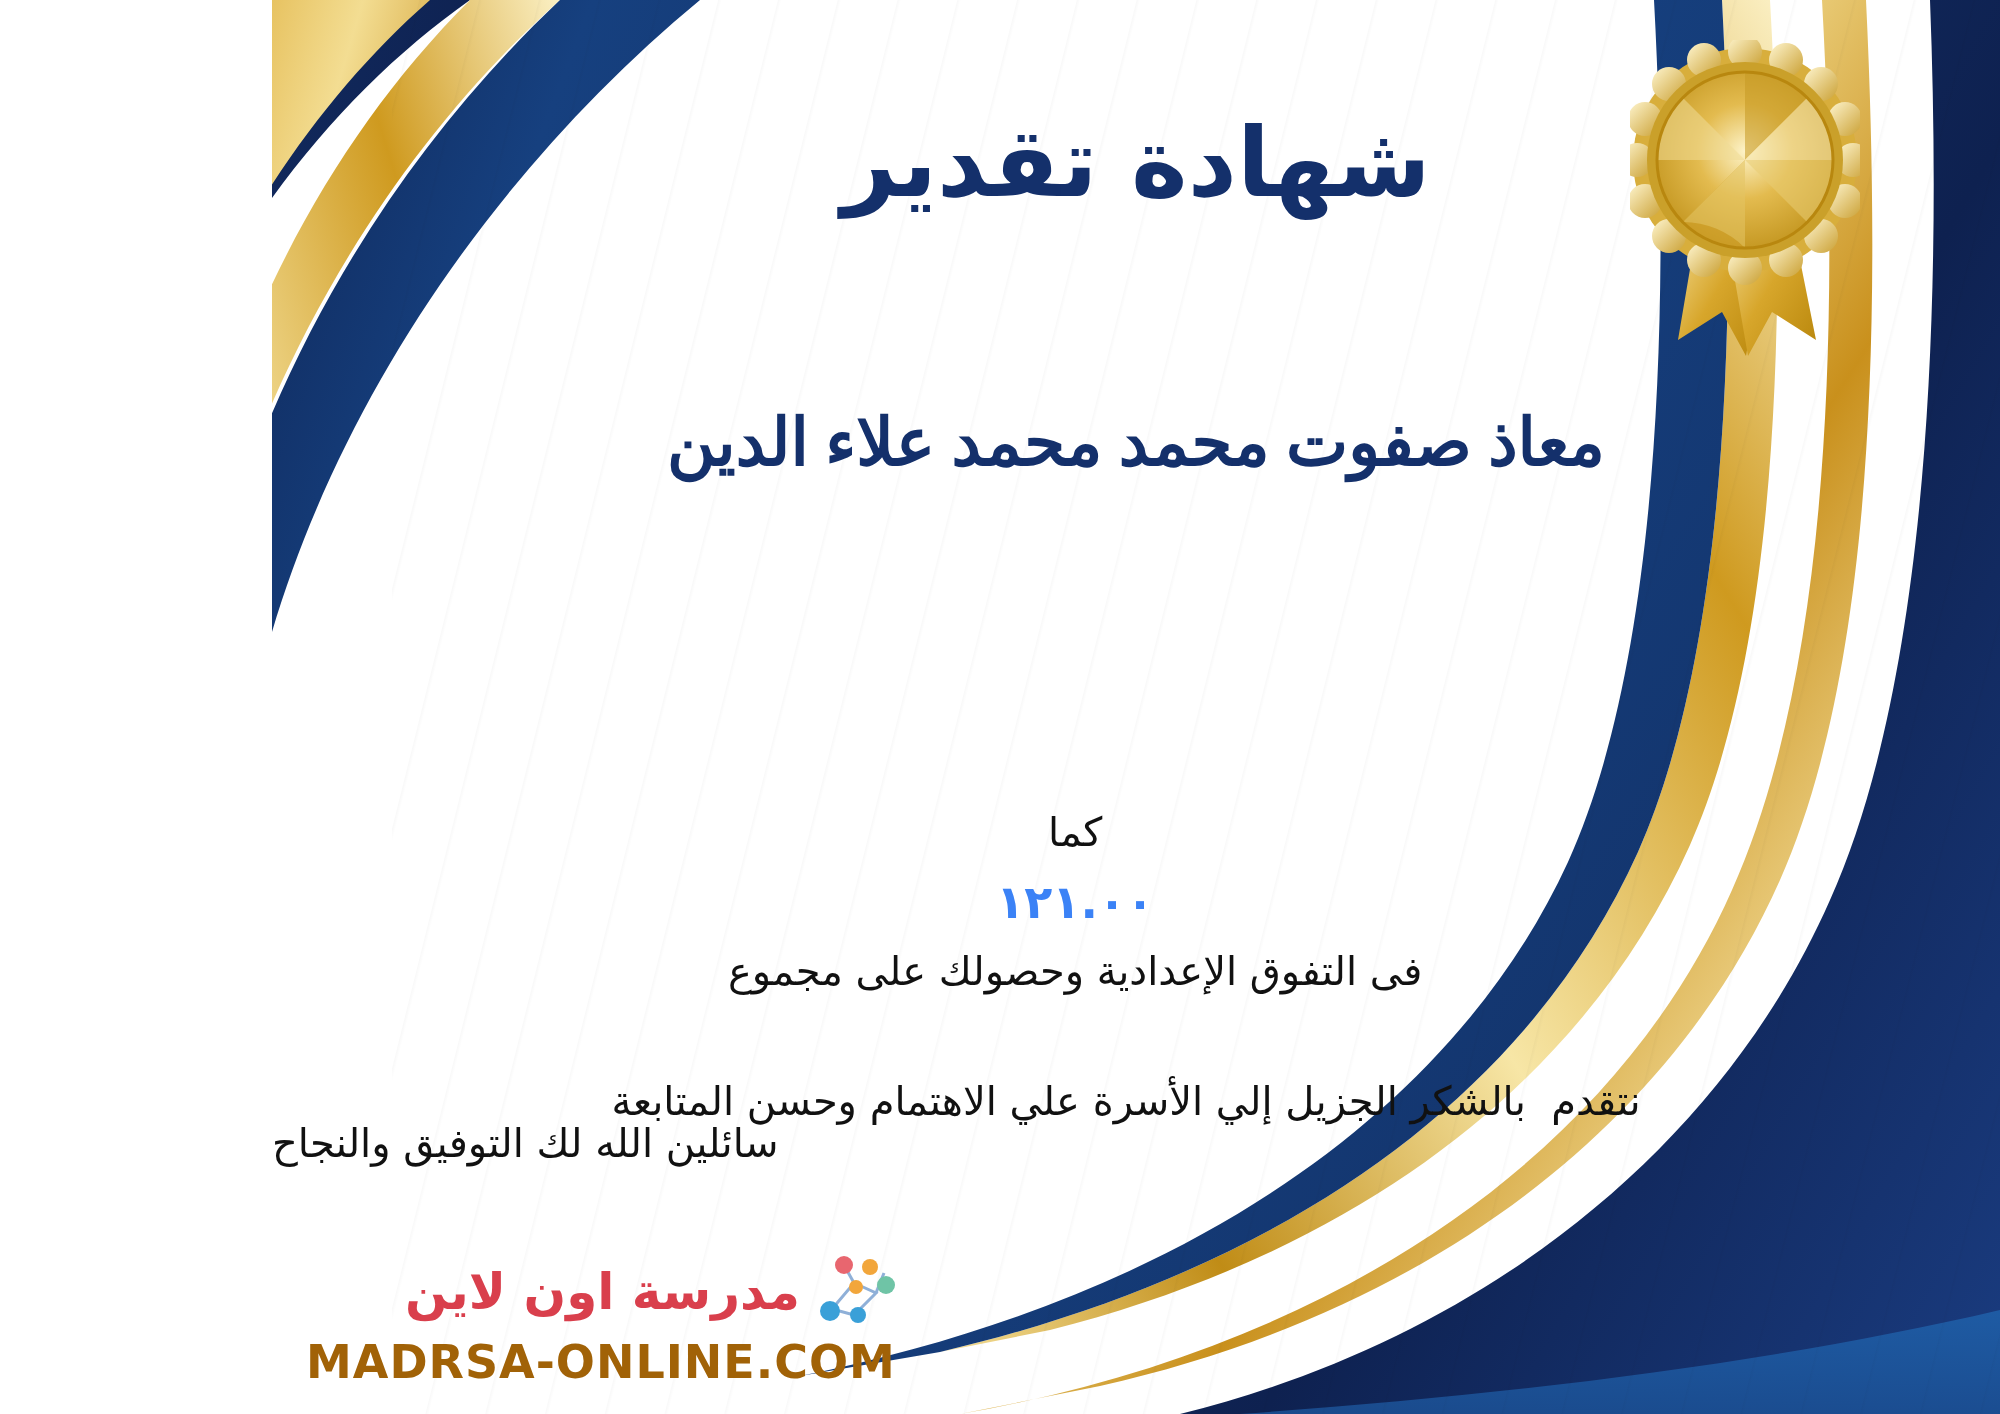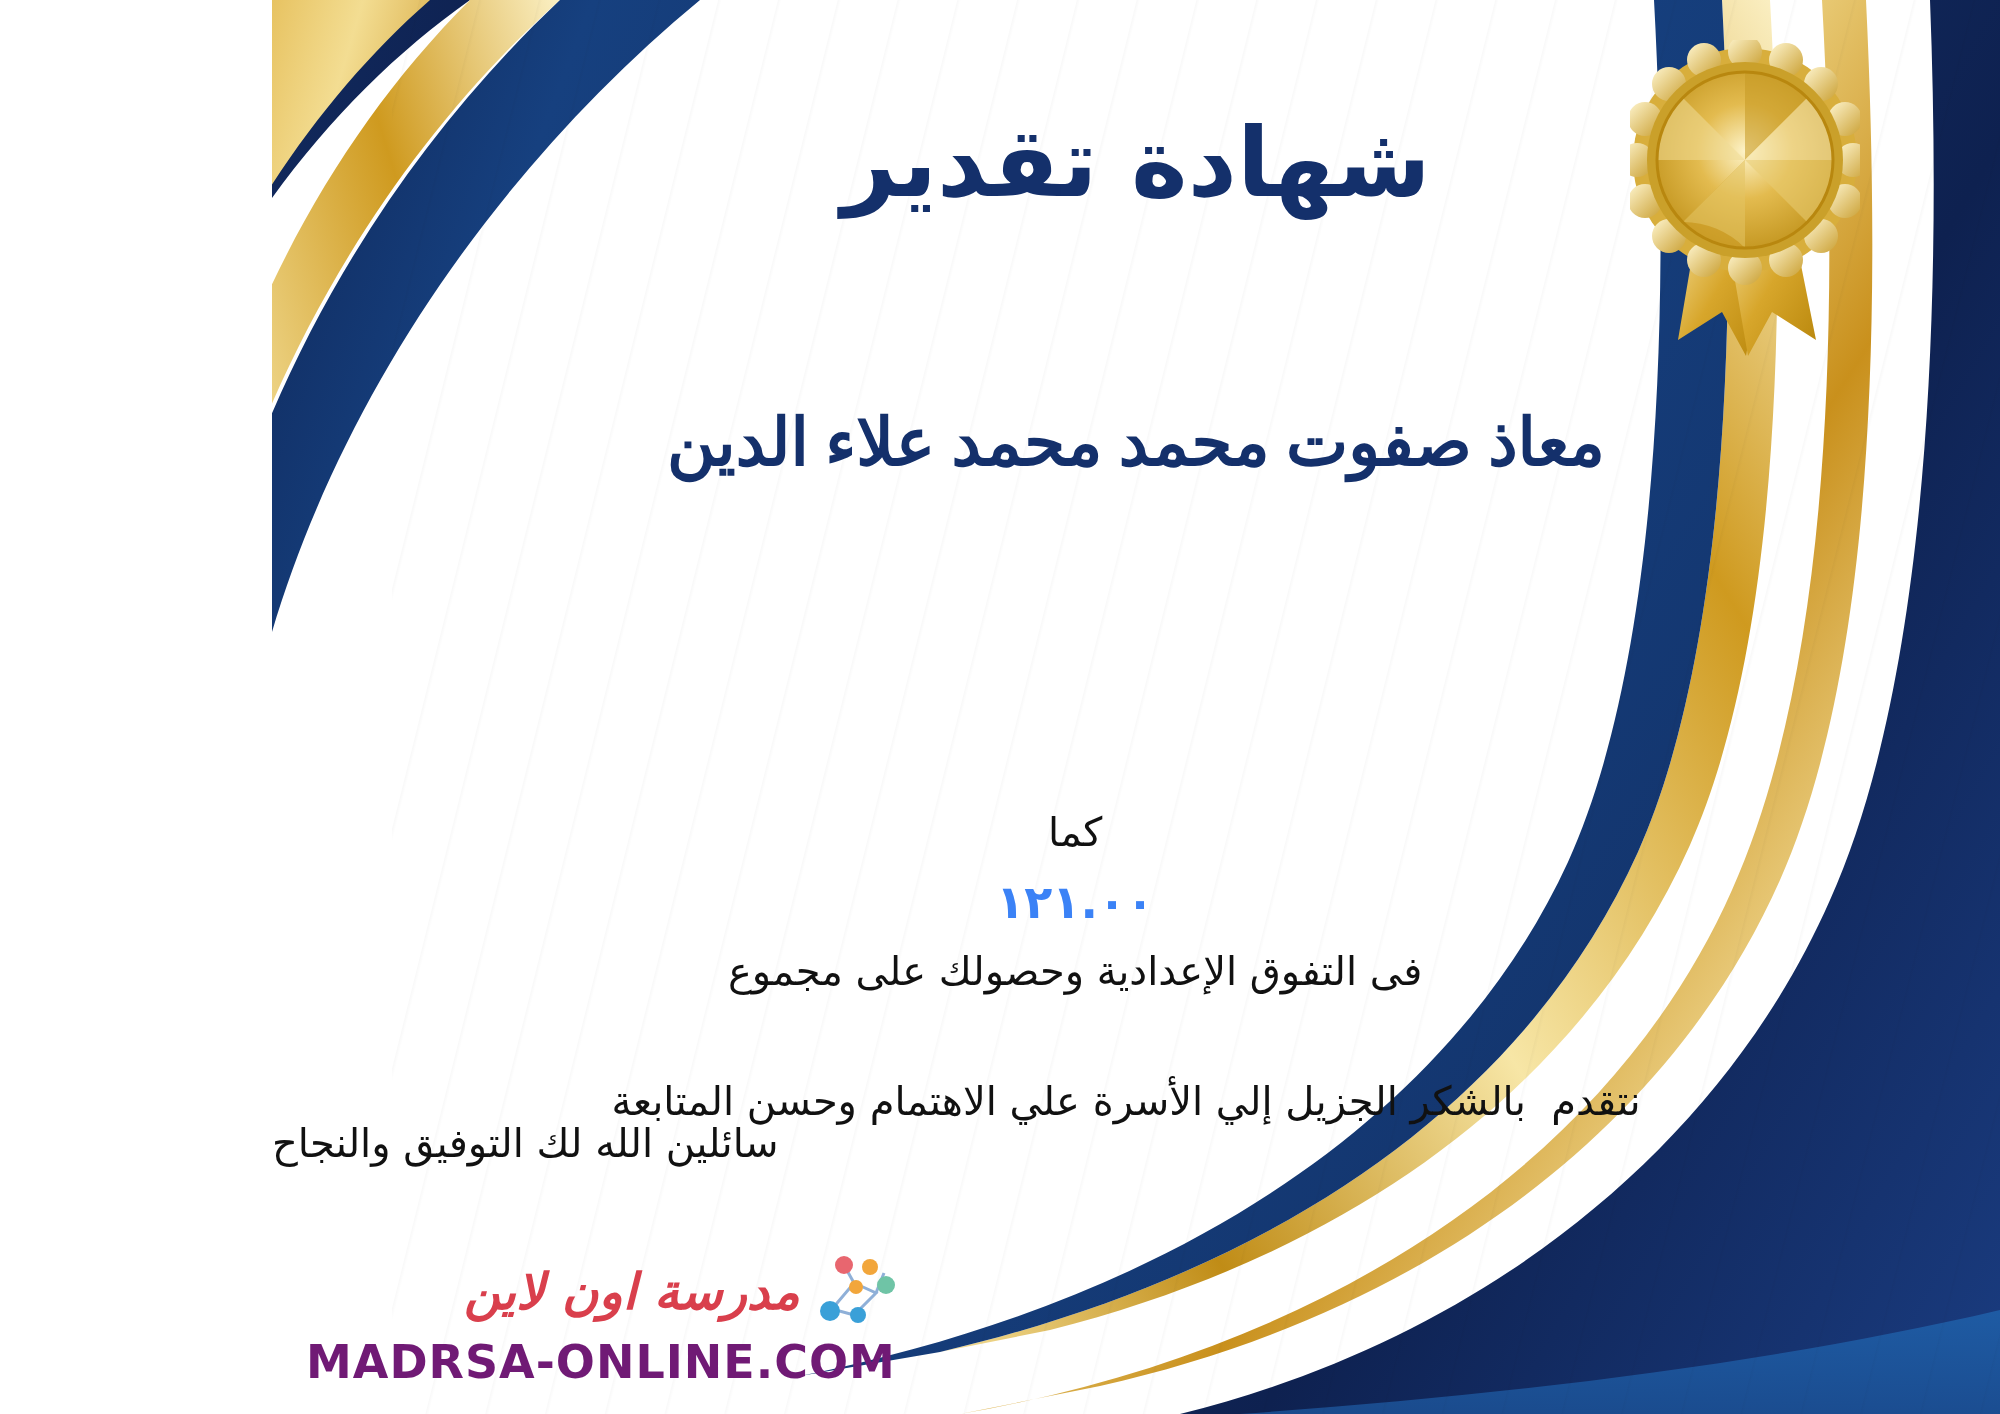--- a/index.html
+++ b/index.html
@@ -152,26 +152,25 @@
     flex-direction: row-reverse;
     align-items: center;
     gap: 10px;
   }
   .logo-ar {
     font-size: 50px;
     font-weight: 700;
     color: #d93f4c;
     line-height: 1;
     white-space: nowrap;
-    font-style: italic;
   }
   .logo-url {
     font-size: 46px;
     font-weight: 700;
-    color: #701a75;
+    color: #a16207;
     letter-spacing: 1px;
     direction: ltr;
     line-height: 1.1;
     margin-top: 6px;
   }
   .logo-mark {
     width: 86px;
     height: 78px;
     flex: none;
   }

